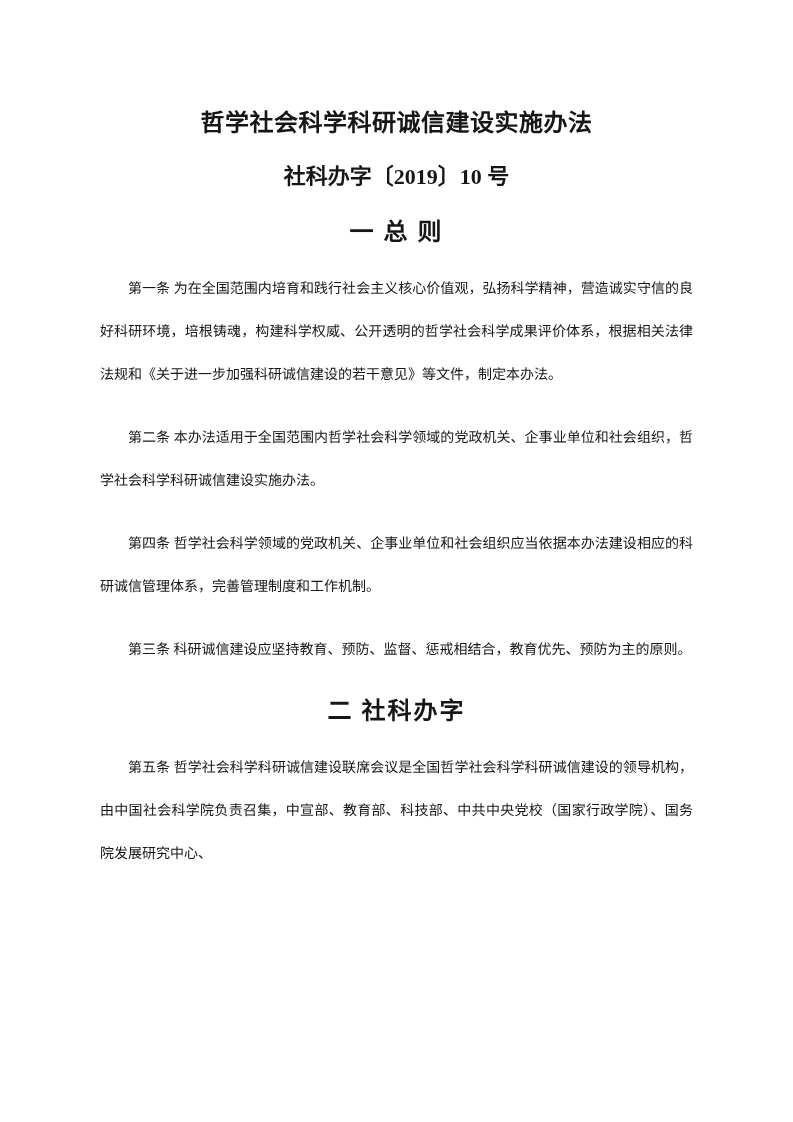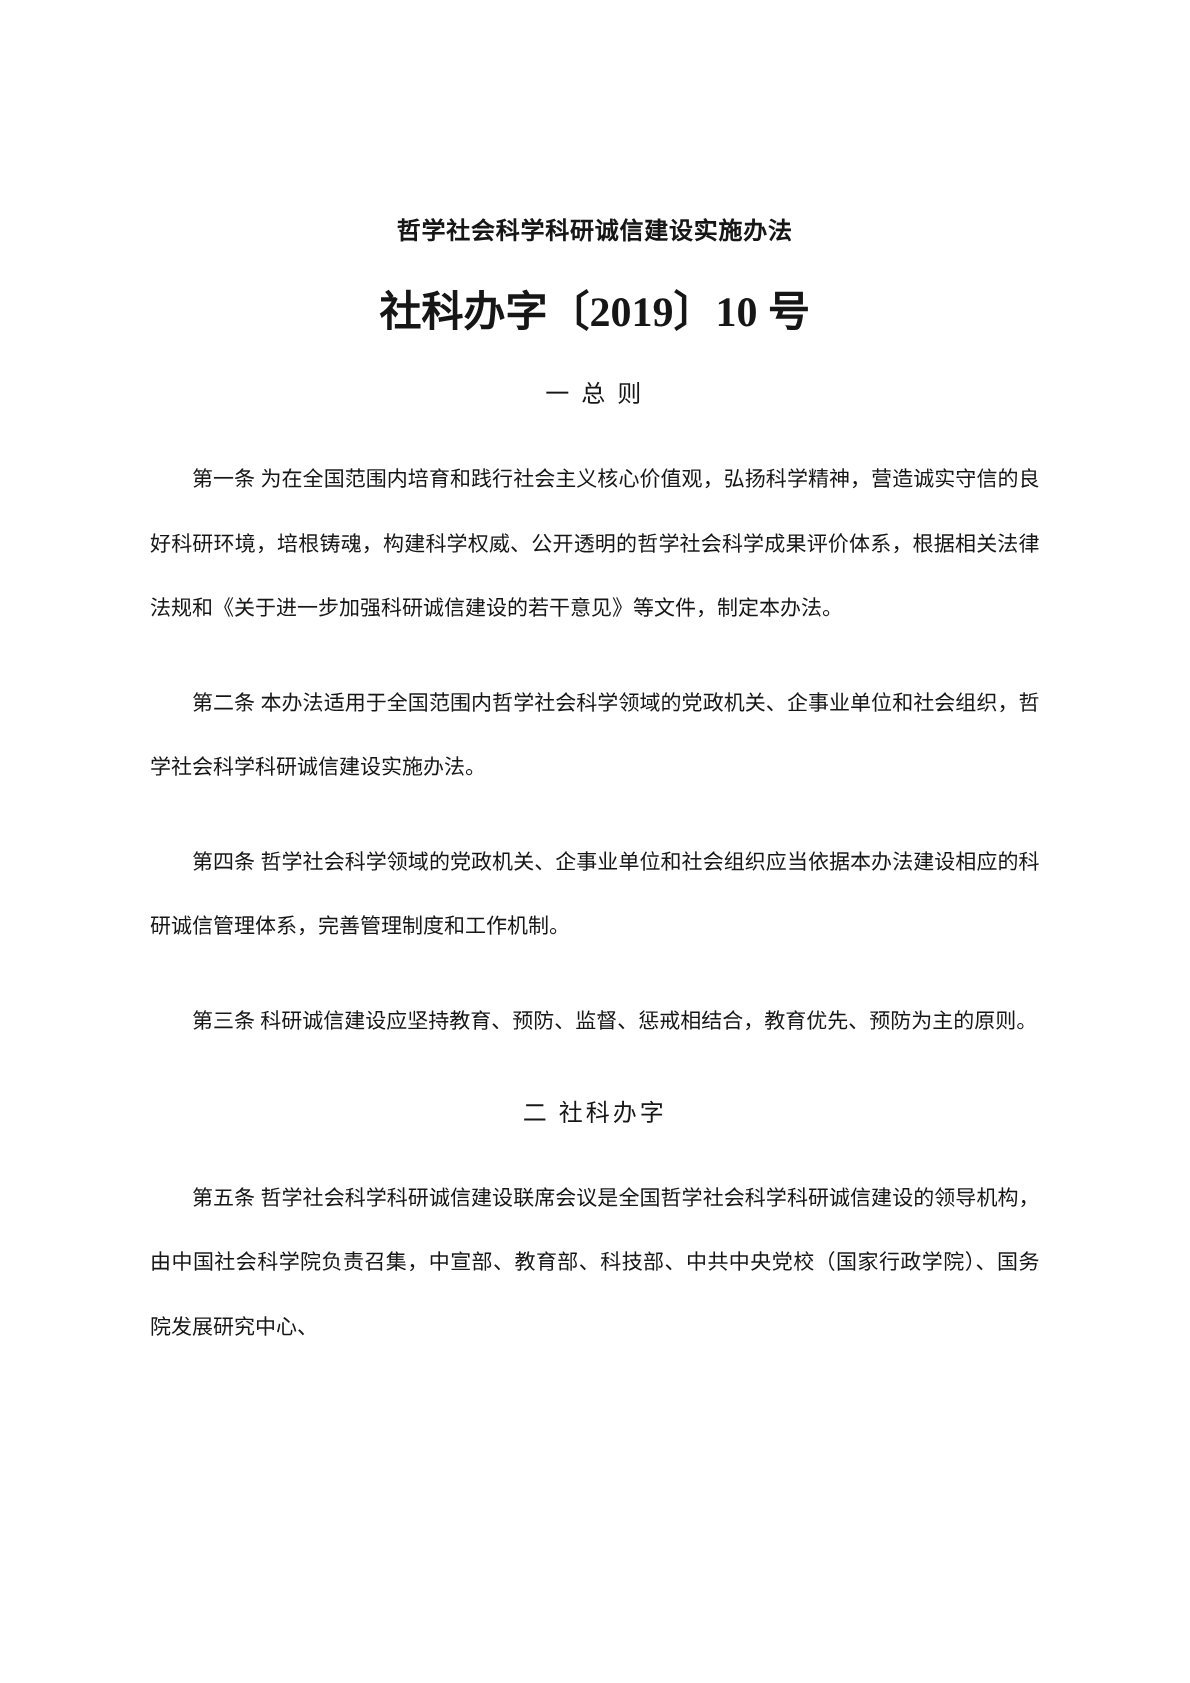--- a/index.html
+++ b/index.html
@@ -13,38 +13,37 @@
     height: 1122px;
     margin: 0 auto;
     background: #ffffff;
     color: #161616;
     overflow: hidden;
   }
   .content {
     padding: 108px 100px 0 100px;
   }
   .doc-title {
-    font-size: 16px;
+    font-size: 24px;
     font-weight: bold;
     text-align: center;
     line-height: 30px;
     letter-spacing: 0.5px;
-    margin-top: 32px;
   }
   .doc-number {
-    font-size: 28px;
+    font-size: 22px;
     font-weight: bold;
     text-align: center;
     line-height: 30px;
     margin-top: 24px;
     font-family: Liberation Serif, serif;
   }
   .section-heading {
-    font-size: 16px;
-    font-weight: normal;
+    font-size: 24px;
+    font-weight: bold;
     text-align: center;
     line-height: 30px;
     margin-top: 25px;
     margin-bottom: 10px;
     letter-spacing: 2px;
   }
   .body-para {
     font-size: 14px;
     line-height: 43px;
     text-align: justify;

